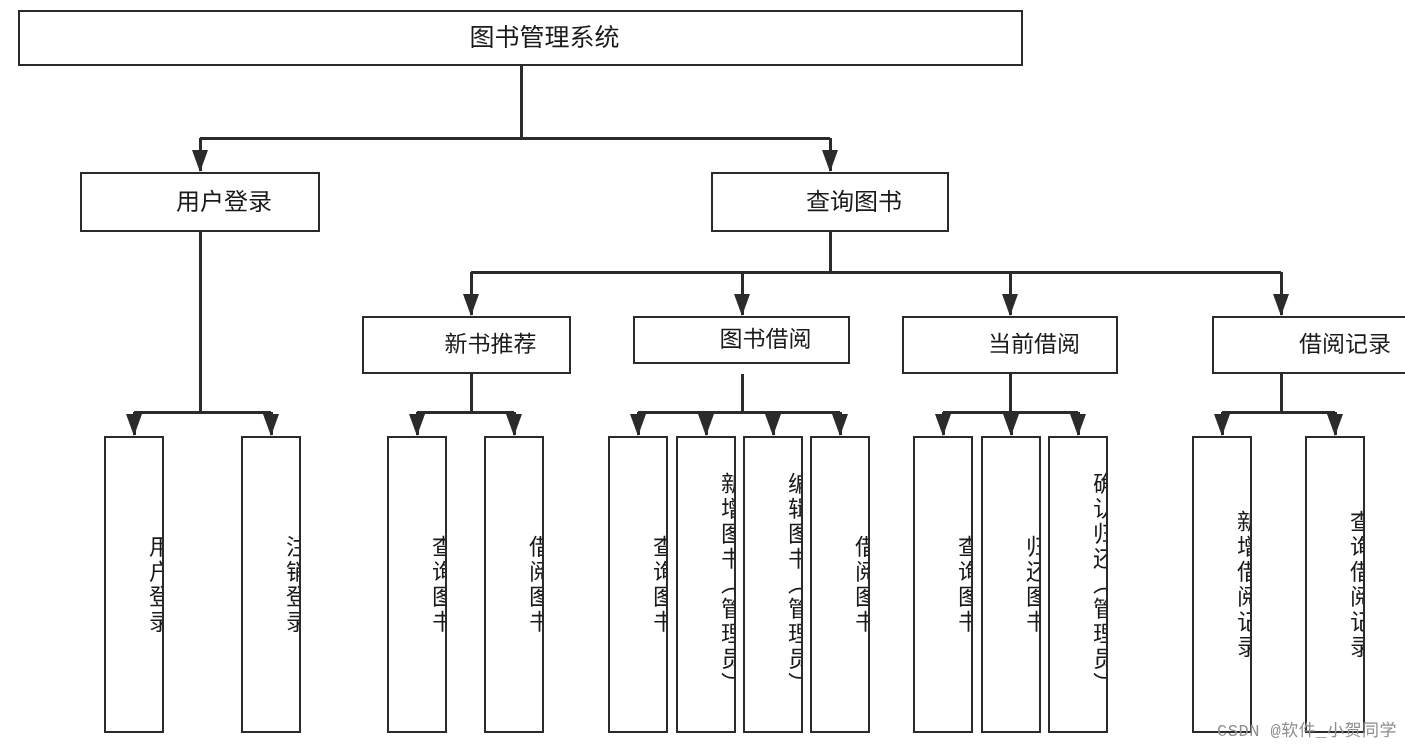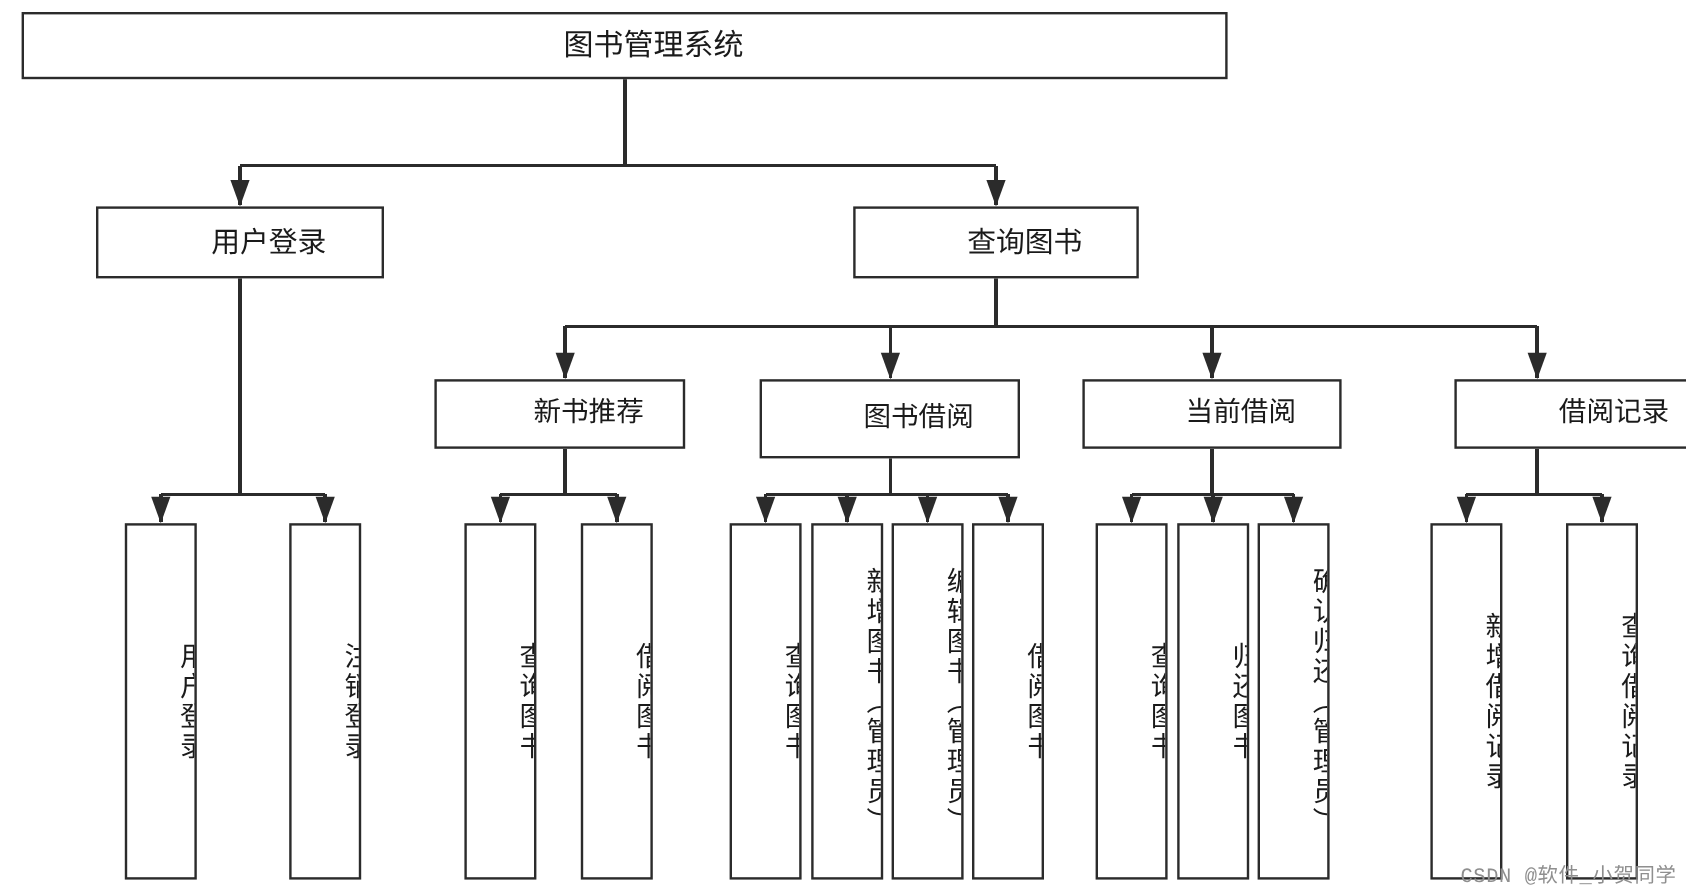--- a/index.html
+++ b/index.html
@@ -127,21 +127,21 @@
     </div>
     <div class="node-box node-l1" style="left: 80px; top: 172px; width: 240px; height: 60px;">
       <span class="node-label">用户登录</span>
     </div>
     <div class="node-box node-l1" style="left: 711px; top: 172px; width: 238px; height: 60px;">
       <span class="node-label">查询图书</span>
     </div>
     <div class="node-box node-l2" style="left: 362px; top: 316px; width: 209px; height: 58px;">
       <span class="node-label">新书推荐</span>
     </div>
-    <div class="node-box node-l2" style="left: 633px; top: 316px; width: 217px; height: 66px;">
+    <div class="node-box node-l2" style="left: 633px; top: 316px; width: 217px; height: 48px;">
       <span class="node-label">图书借阅</span>
     </div>
     <div class="node-box node-l2" style="left: 902px; top: 316px; width: 216px; height: 58px;">
       <span class="node-label">当前借阅</span>
     </div>
     <div class="node-box node-l2" style="left: 1212px; top: 316px; width: 218px; height: 58px;">
       <span class="node-label">借阅记录</span>
     </div>
     <div class="node-box node-leaf" style="left: 104px; top: 436px; width: 60px; height: 297px;">
       <span class="node-label">用户登录</span>

